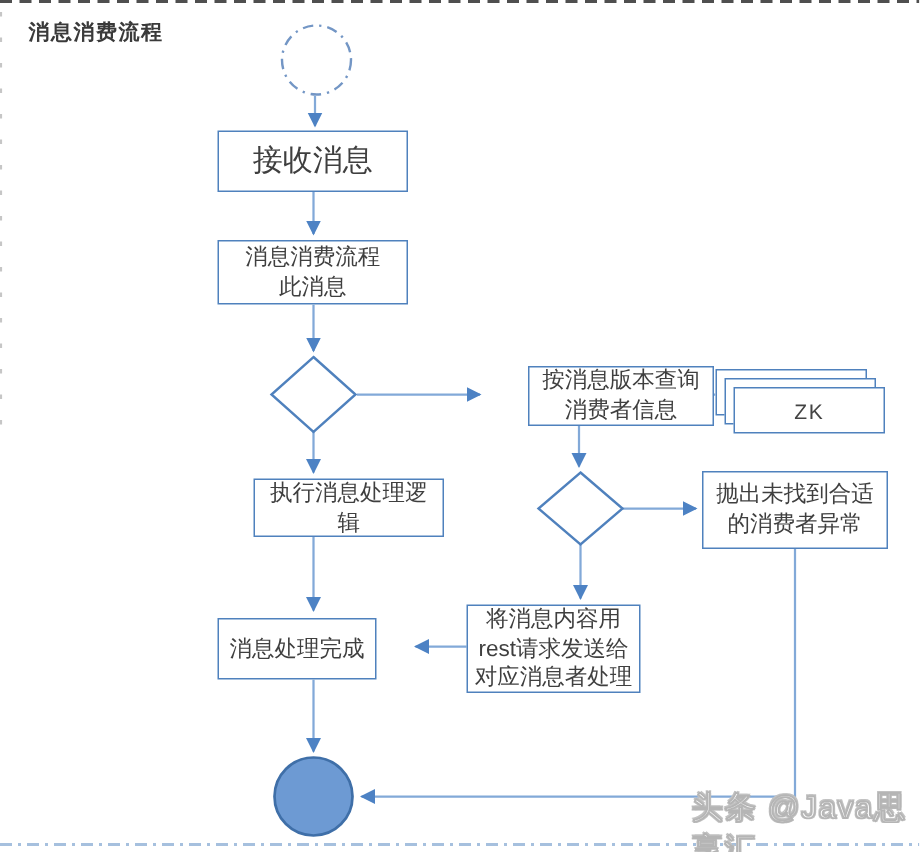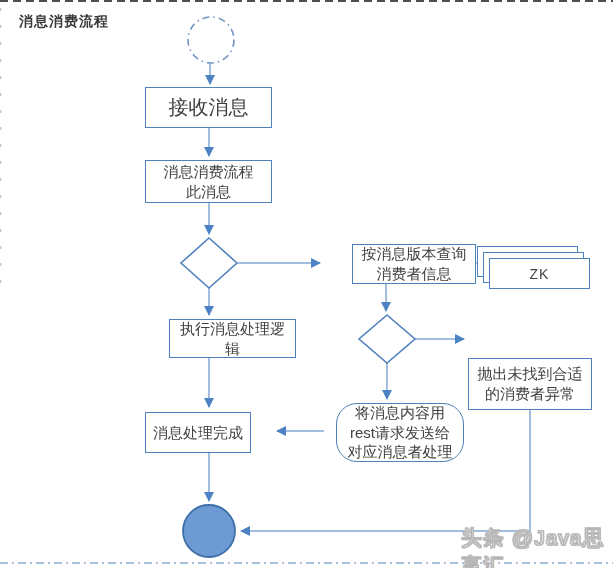--- a/index.html
+++ b/index.html
@@ -16,22 +16,22 @@
     position:absolute;box-sizing:border-box;
     border:1.6px solid #4f81bd;background:#fff;
     display:flex;align-items:center;justify-content:center;
     text-align:center;white-space:pre-line;
     color:#3f3f3f;font-size:15px;line-height:1.32;
   }
   .node.receive{left:145px;top:87px;width:127px;height:41px;font-size:20px;}
   .node.judge{left:145px;top:160px;width:127px;height:43px;}
   .node.query{left:324px;top:244px;width:124px;height:40px;margin-left:28px;}
   .node.execute{left:145px;top:319px;width:127px;height:39px;margin-left:24px;}
-  .node.exception{left:468px;top:314px;width:124px;height:52px;margin-top:44px;}
-  .node.rest{left:336px;top:403px;width:128px;height:59px;border-radius:21px;}
+  .node.exception{left:468px;top:314px;width:124px;height:52px;}
+  .node.rest{left:311px;top:403px;width:116px;height:59px;}
   .node.complete{left:145px;top:412px;width:106px;height:41px;}
   .zk-sheet{
     position:absolute;box-sizing:border-box;width:101px;height:31px;
     border:1.5px solid #4f81bd;background:#fff;text-align:right;
   }
   .zk-back{left:477px;top:246px;}
   .zk-mid{left:483px;top:252px;}
   .zk-front{
     left:489px;top:258px;
     display:flex;align-items:center;justify-content:center;

